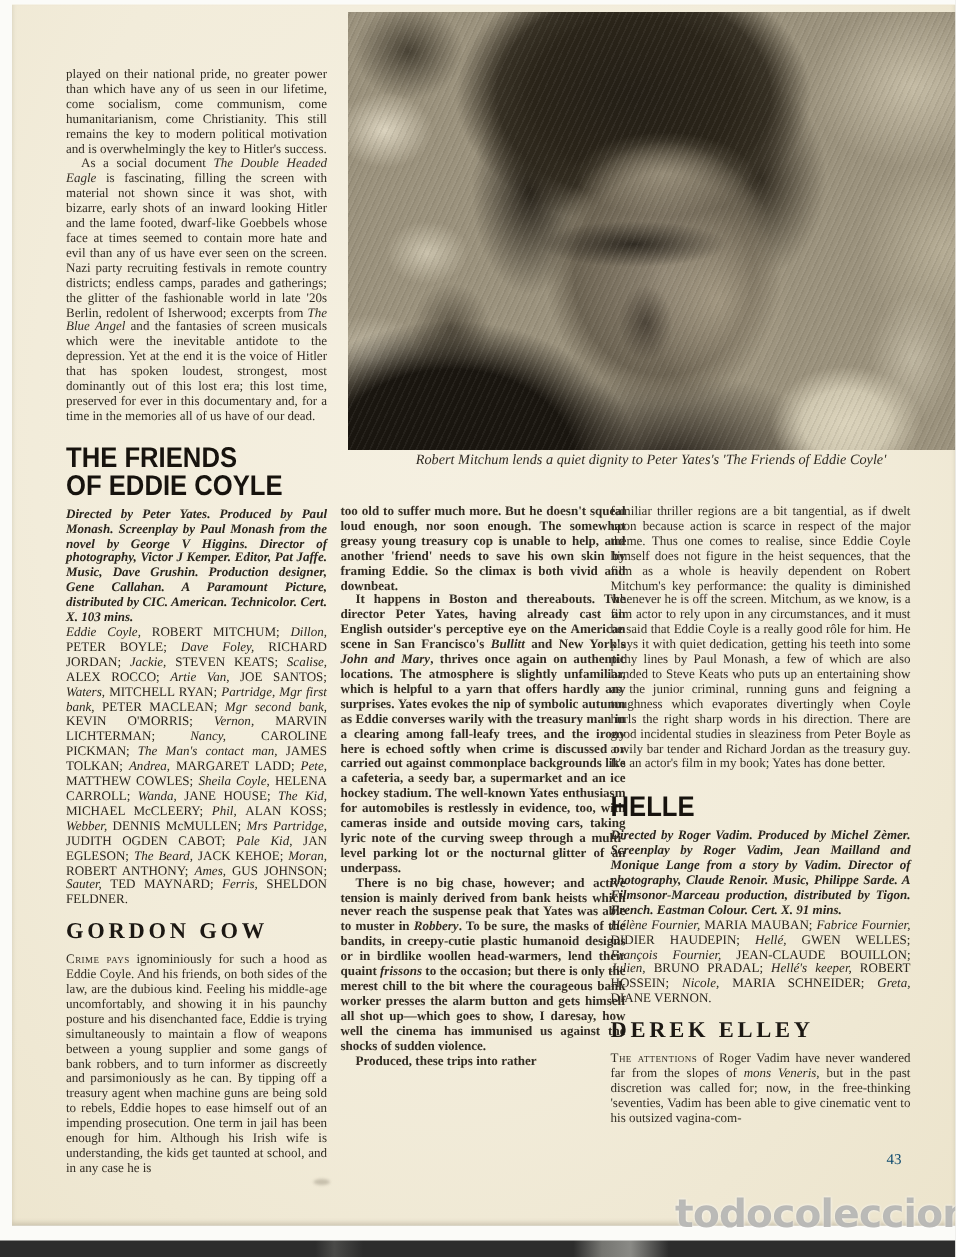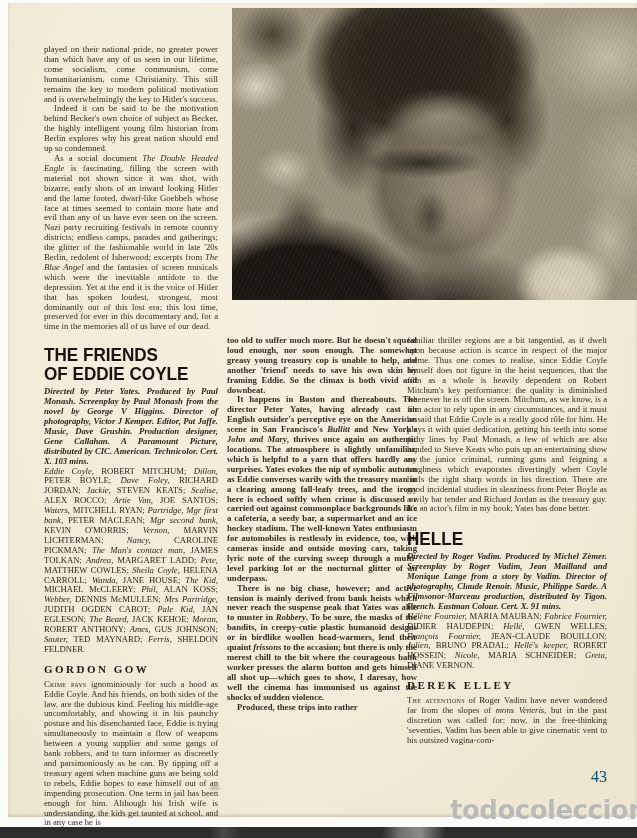--- a/index.html
+++ b/index.html
@@ -58,26 +58,26 @@
   .headline.h-helle{margin-top:15px;}
   .credits{
     margin:0 0 0 0;font-weight:bold;font-size:6.8px;line-height:7px;
     text-align:justify;color:#2b261e;font-style:italic;
   }
   .cast{
     margin:6px 0 0 0;font-size:6.4px;line-height:6.8px;
     text-align:justify;color:#2b261e;
   }
   .byline{
-    margin:8px 0 5px 0;font-size:11px;font-weight:bold;letter-spacing:2.5px;
+    margin:8px 0 5px 0;font-size:15px;font-weight:bold;letter-spacing:2.5px;
     color:#1c1813;font-family:"Liberation Serif",serif;
   }
   .seg-i{font-style:italic;}
   .seg-sc{font-variant:small-caps;letter-spacing:0.3px;}
-  .pagenum{position:absolute;left:591px;top:768px;font-size:16px;color:#0c4a6e;}
+  .pagenum{position:absolute;left:591px;top:768px;font-size:10px;color:#0c4a6e;}
   .smudge{position:absolute;left:209px;top:786px;width:11px;height:4px;border-radius:50%;
     background:rgba(120,112,95,0.35);filter:blur(1px);}
   .watermark{
     position:absolute;left:450px;top:795px;
     font-family:"DejaVu Sans","Liberation Sans",sans-serif;
     font-weight:bold;font-size:26px;letter-spacing:-0.5px;
     color:rgba(174,174,172,0.85);
     text-shadow:0 0 2px rgba(255,255,255,0.9);
   }
   .bottomband{
@@ -86,24 +86,24 @@
       #2c2c2c 60%,#757571 63%,#8a8a86 66%,#2c2c2c 70%,#2c2c2c 100%);
   }
 </style>
 </head>
 <body>
 
 <div class="scan">
   <div class="page"></div>
 
   <div class="photo"></div>
+  <div class="caption">Robert Mitchum lends a quiet dignity to Peter Yates's 'The Friends of Eddie Coyle'</div>
 
   <div class="col col1">
     <p><span>played on their national pride, no greater power than which have any of us seen in our lifetime, come socialism, come communism, come humanitarianism, come Christianity. This still remains the key to modern political motivation and is overwhelmingly the key to Hitler's success.</span></p>
-    <p class="ind"><span>Indeed it can be said to be the motivation behind Becker's own choice of subject as Becker, the highly intelligent young film historian from Berlin explores why his great nation should end up so condemned.</span></p>
     <p class="ind"><span>As a social document </span><span class="seg-i">The Double Headed Eagle</span><span> is fascinating, filling the screen with material not shown since it was shot, with bizarre, early shots of an inward looking Hitler and the lame footed, dwarf-like Goebbels whose face at times seemed to contain more hate and evil than any of us have ever seen on the screen. Nazi party recruiting festivals in remote country districts; endless camps, parades and gatherings; the glitter of the fashionable world in late '20s Berlin, redolent of Isherwood; excerpts from </span><span class="seg-i">The Blue Angel</span><span> and the fantasies of screen musicals which were the inevitable antidote to the depression. Yet at the end it is the voice of Hitler that has spoken loudest, strongest, most dominantly out of this lost era; this lost time, preserved for ever in this documentary and, for a time in the memories all of us have of our dead.</span></p>
 
     <h1 class="headline">
       <span>THE FRIENDS</span>
       <span>OF EDDIE COYLE</span>
     </h1>
     <p class="credits">Directed by Peter Yates. Produced by Paul Monash. Screenplay by Paul Monash from the novel by George V Higgins. Director of photography, Victor J Kemper. Editor, Pat Jaffe. Music, Dave Grushin. Production designer, Gene Callahan. A Paramount Picture, distributed by CIC. American. Technicolor. Cert. X. 103 mins.</p>
     <p class="cast"><span class="seg-i">Eddie Coyle, </span><span>ROBERT MITCHUM; </span><span class="seg-i">Dillon, </span><span>PETER BOYLE; </span><span class="seg-i">Dave Foley, </span><span>RICHARD JORDAN; </span><span class="seg-i">Jackie, </span><span>STEVEN KEATS; </span><span class="seg-i">Scalise, </span><span>ALEX ROCCO; </span><span class="seg-i">Artie Van, </span><span>JOE SANTOS; </span><span class="seg-i">Waters, </span><span>MITCHELL RYAN; </span><span class="seg-i">Partridge, Mgr first bank, </span><span>PETER MACLEAN; </span><span class="seg-i">Mgr second bank, </span><span>KEVIN O'MORRIS; </span><span class="seg-i">Vernon, </span><span>MARVIN LICHTERMAN; </span><span class="seg-i">Nancy, </span><span>CAROLINE PICKMAN; </span><span class="seg-i">The Man's contact man, </span><span>JAMES TOLKAN; </span><span class="seg-i">Andrea, </span><span>MARGARET LADD; </span><span class="seg-i">Pete, </span><span>MATTHEW COWLES; </span><span class="seg-i">Sheila Coyle, </span><span>HELENA CARROLL; </span><span class="seg-i">Wanda, </span><span>JANE HOUSE; </span><span class="seg-i">The Kid, </span><span>MICHAEL McCLEERY; </span><span class="seg-i">Phil, </span><span>ALAN KOSS; </span><span class="seg-i">Webber, </span><span>DENNIS McMULLEN; </span><span class="seg-i">Mrs Partridge, </span><span>JUDITH OGDEN CABOT; </span><span class="seg-i">Pale Kid, </span><span>JAN EGLESON; </span><span class="seg-i">The Beard, </span><span>JACK KEHOE; </span><span class="seg-i">Moran, </span><span>ROBERT ANTHONY; </span><span class="seg-i">Ames, </span><span>GUS JOHNSON; </span><span class="seg-i">Sauter, </span><span>TED MAYNARD; </span><span class="seg-i">Ferris, </span><span>SHELDON FELDNER.</span></p>
     <h3 class="byline">GORDON GOW</h3>
     <p><span class="seg-sc">Crime pays</span><span> ignominiously for such a hood as Eddie Coyle. And his friends, on both sides of the law, are the dubious kind. Feeling his middle-age uncomfortably, and showing it in his paunchy posture and his disenchanted face, Eddie is trying simultaneously to maintain a flow of weapons between a young supplier and some gangs of bank robbers, and to turn informer as discreetly and parsimoniously as he can. By tipping off a treasury agent when machine guns are being sold to rebels, Eddie hopes to ease himself out of an impending prosecution. One term in jail has been enough for him. Although his Irish wife is understanding, the kids get taunted at school, and in any case he is</span></p>

